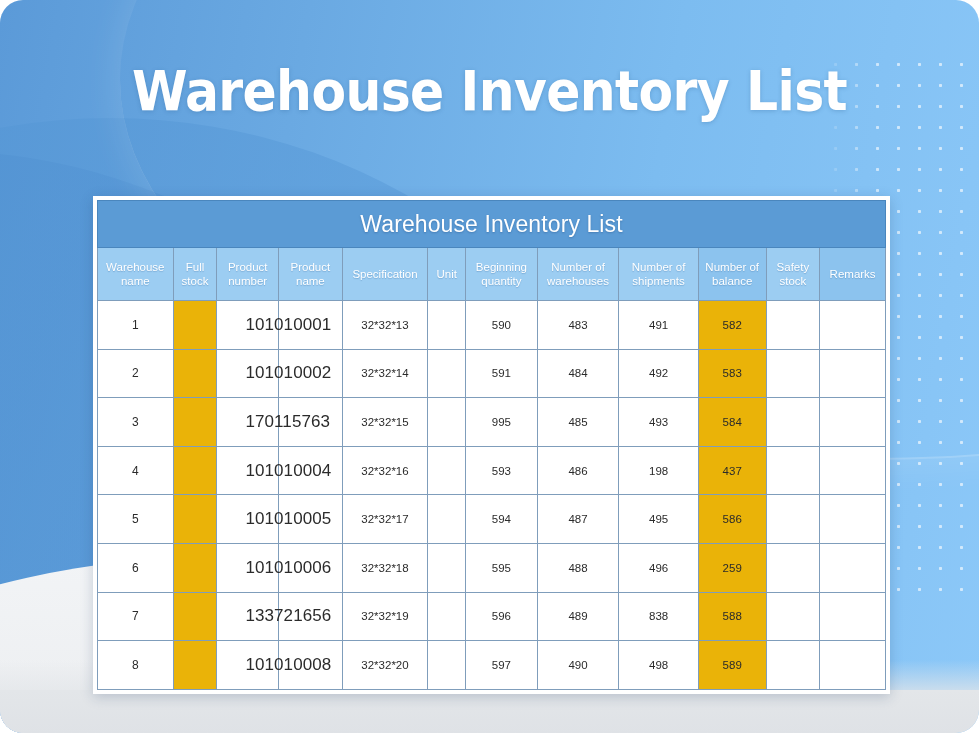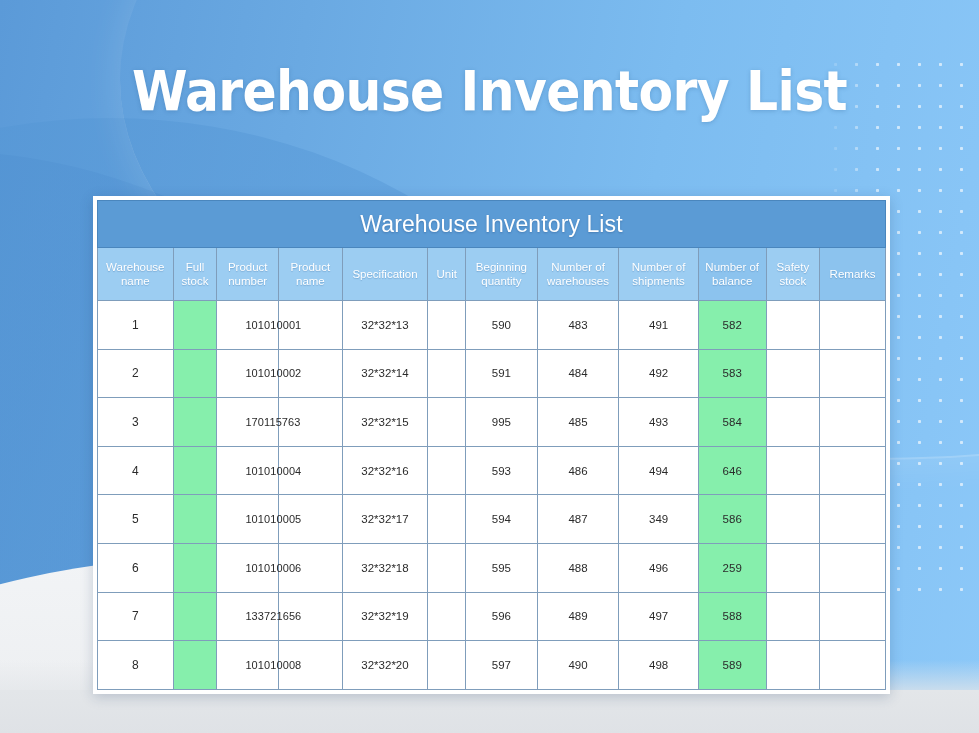--- a/index.html
+++ b/index.html
@@ -8,20 +8,21 @@
     height: 733px;
     overflow: hidden;
     font-family: "Liberation Sans", sans-serif;
   }
   #stage {
     position: relative;
     width: 979px;
     height: 733px;
     background: linear-gradient(100deg, #5b9ad8 0%, #6aa9e2 28%, #7cbcf0 62%, #8cc8f8 100%);
     overflow: hidden;
+    border-radius: 23px;
   }
 
   
   .bg-layer { position: absolute; pointer-events: none; }
 
   
   #swoosh-a {
     left: -420px; top: 118px;
     width: 1060px; height: 900px;
     border-radius: 50% 50% 50% 50%;
@@ -132,23 +133,23 @@
   }
   .hdr.alt { background: #8cc3ee; }
   
   tbody td {
     height: 48.6px;
     font-size: 11.5px;
     color: #2b2b2b;
     background: #ffffff;
     padding: 2px 3px;
   }
-  tbody td.tint { background: #86efac; }
+  tbody td.tint { background: #eab308; }
   tbody td.num-lg { font-size: 12px; }
-  tbody td.code { font-size: 11px; letter-spacing: .1px; padding-left: 28px; }
+  tbody td.code { font-size: 17px; letter-spacing: .1px; padding-left: 28px; }
 </style>
 </head>
 <body>
 
 <div id="stage">
 
   <div class="bg-layer" id="swoosh-a"></div>
   <div class="bg-layer" id="swoosh-b"></div>
   <div class="bg-layer" id="arc-light"></div>
   <div class="bg-layer" id="dots"></div>
@@ -238,35 +239,35 @@
           </tr>
           <tr>
             <td class="num-lg">4</td>
             <td class="tint"></td>
             <td class="code">101010004</td>
             <td class=""></td>
             <td class="">32*32*16</td>
             <td class=""></td>
             <td class="">593</td>
             <td class="">486</td>
-            <td class="">494</td>
-            <td class="tint">646</td>
+            <td class="">198</td>
+            <td class="tint">437</td>
             <td class=""></td>
             <td class=""></td>
           </tr>
           <tr>
             <td class="num-lg">5</td>
             <td class="tint"></td>
             <td class="code">101010005</td>
             <td class=""></td>
             <td class="">32*32*17</td>
             <td class=""></td>
             <td class="">594</td>
             <td class="">487</td>
-            <td class="">349</td>
+            <td class="">495</td>
             <td class="tint">586</td>
             <td class=""></td>
             <td class=""></td>
           </tr>
           <tr>
             <td class="num-lg">6</td>
             <td class="tint"></td>
             <td class="code">101010006</td>
             <td class=""></td>
             <td class="">32*32*18</td>
@@ -280,21 +281,21 @@
           </tr>
           <tr>
             <td class="num-lg">7</td>
             <td class="tint"></td>
             <td class="code">133721656</td>
             <td class=""></td>
             <td class="">32*32*19</td>
             <td class=""></td>
             <td class="">596</td>
             <td class="">489</td>
-            <td class="">497</td>
+            <td class="">838</td>
             <td class="tint">588</td>
             <td class=""></td>
             <td class=""></td>
           </tr>
           <tr>
             <td class="num-lg">8</td>
             <td class="tint"></td>
             <td class="code">101010008</td>
             <td class=""></td>
             <td class="">32*32*20</td>

